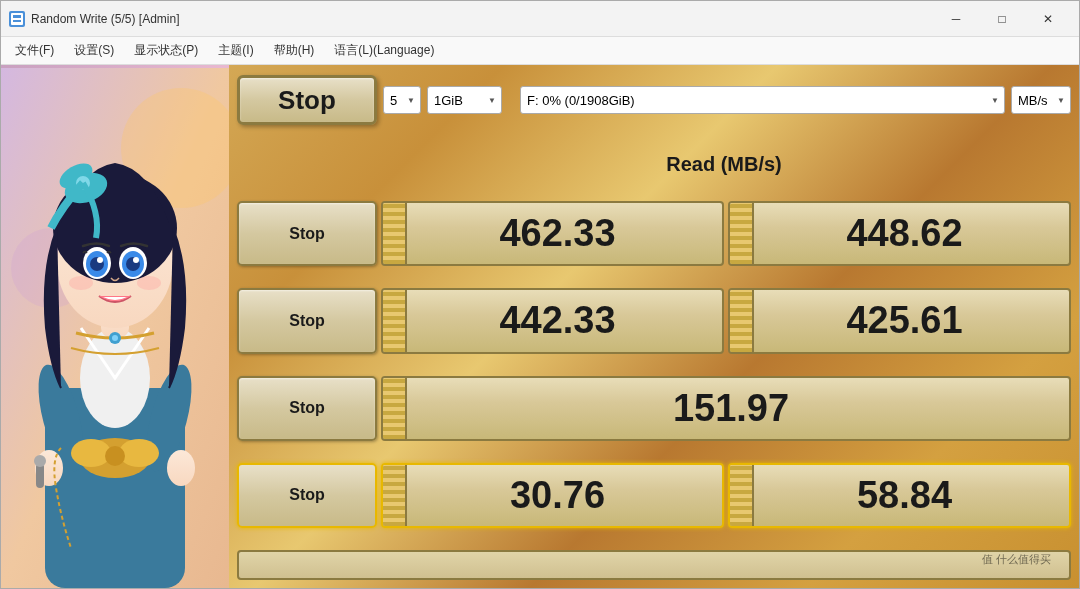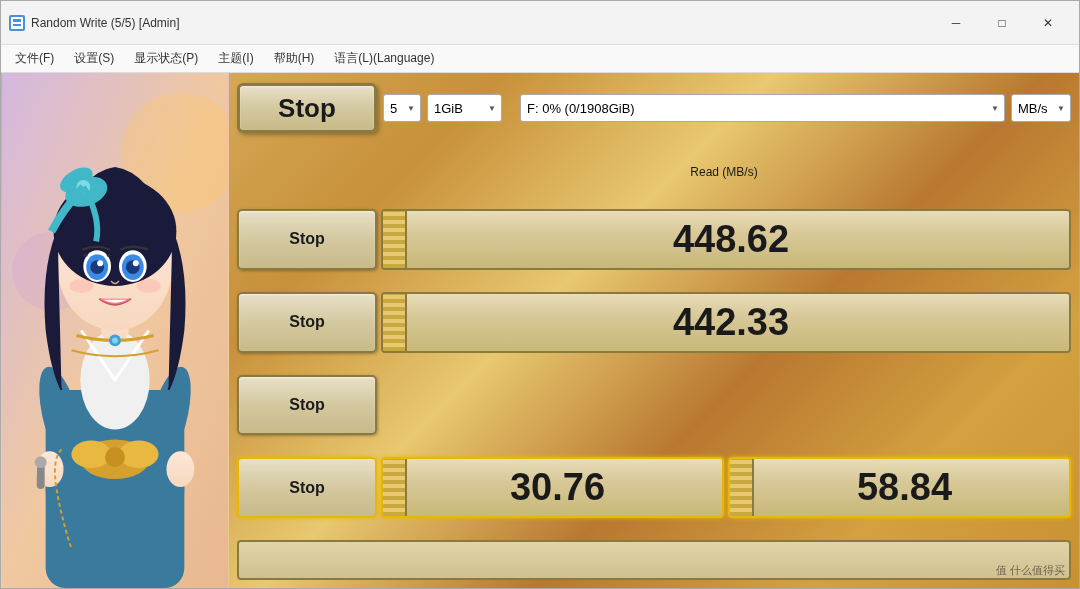--- a/index.html
+++ b/index.html
@@ -16,21 +16,21 @@
       width: 1080px;
       height: 589px;
       display: flex;
       flex-direction: column;
       border: 1px solid #aaa;
       background: #f9f9f9;
     }
 
     .title-bar {
       background: #f3f3f3;
-      height: 44px;
+      height: 36px;
       display: flex;
       align-items: center;
       padding: 8px 8px;
       border-bottom: 1px solid #ddd;
       flex-shrink: 0;
     }
     .title-bar-icon {
       width: 16px;
       height: 16px;
       margin-right: 6px;
@@ -194,22 +194,22 @@
     }
     .header-spacer {
       width: 140px;
       flex-shrink: 0;
     }
     .header-read {
       flex: 1;
       display: flex;
       align-items: center;
       justify-content: center;
-      font-size: 12px;
-      font-weight: normal;
+      font-size: 20px;
+      font-weight: bold;
       color: #1a1a1a;
     }
     .header-write {
       flex: 1;
       display: flex;
       align-items: center;
       justify-content: center;
       font-size: 16px;
       font-weight: bold;
       color: #1a1a1a;
@@ -273,28 +273,28 @@
 
     .value-number {
       font-size: 38px;
       font-weight: bold;
       color: #1a1a1a;
       padding-left: 10px;
     }
 
     
     .bottom-bar {
-      height: 40px;
+      height: 30px;
       background: linear-gradient(180deg, #e0d4a8 0%, #d0c090 100%);
       border: 2px solid #8b7a40;
       border-radius: 4px;
       flex-shrink: 0;
       display: flex;
-      align-items: flex-end;
-      padding: 0 4px;
+      align-items: flex-start;
+      padding: 0 18px;
       justify-content: flex-end;
     }
 
     .watermark {
       font-size: 11px;
       color: rgba(0,0,0,0.5);
       margin-left: auto;
     }
 
     
@@ -466,33 +466,42 @@
       </div>
 
       <div class="header-row">
         <div class="header-spacer"></div>
         <div class="header-read">Read (MB/s)</div>
       </div>
 
       <div class="data-row">
         <button class="stop-btn-small">Stop</button>
         <div class="value-cell">
+          <span class="value-number">462.33</span>
+        </div>
+        <div class="value-cell">
           <span class="value-number">448.62</span>
         </div>
       </div>
 
       <div class="data-row">
         <button class="stop-btn-small">Stop</button>
         <div class="value-cell">
           <span class="value-number">442.33</span>
         </div>
+        <div class="value-cell">
+          <span class="value-number">425.61</span>
+        </div>
       </div>
 
       <div class="data-row">
         <button class="stop-btn-small">Stop</button>
+        <div class="value-cell">
+          <span class="value-number">151.97</span>
+        </div>
       </div>
 
       <div class="data-row highlighted">
         <button class="stop-btn-small" style="border-color:#e8b800;">Stop</button>
         <div class="value-cell" style="border-color:#e8b800;">
           <span class="value-number">30.76</span>
         </div>
         <div class="value-cell" style="border-color:#e8b800;">
           <span class="value-number">58.84</span>
         </div>

